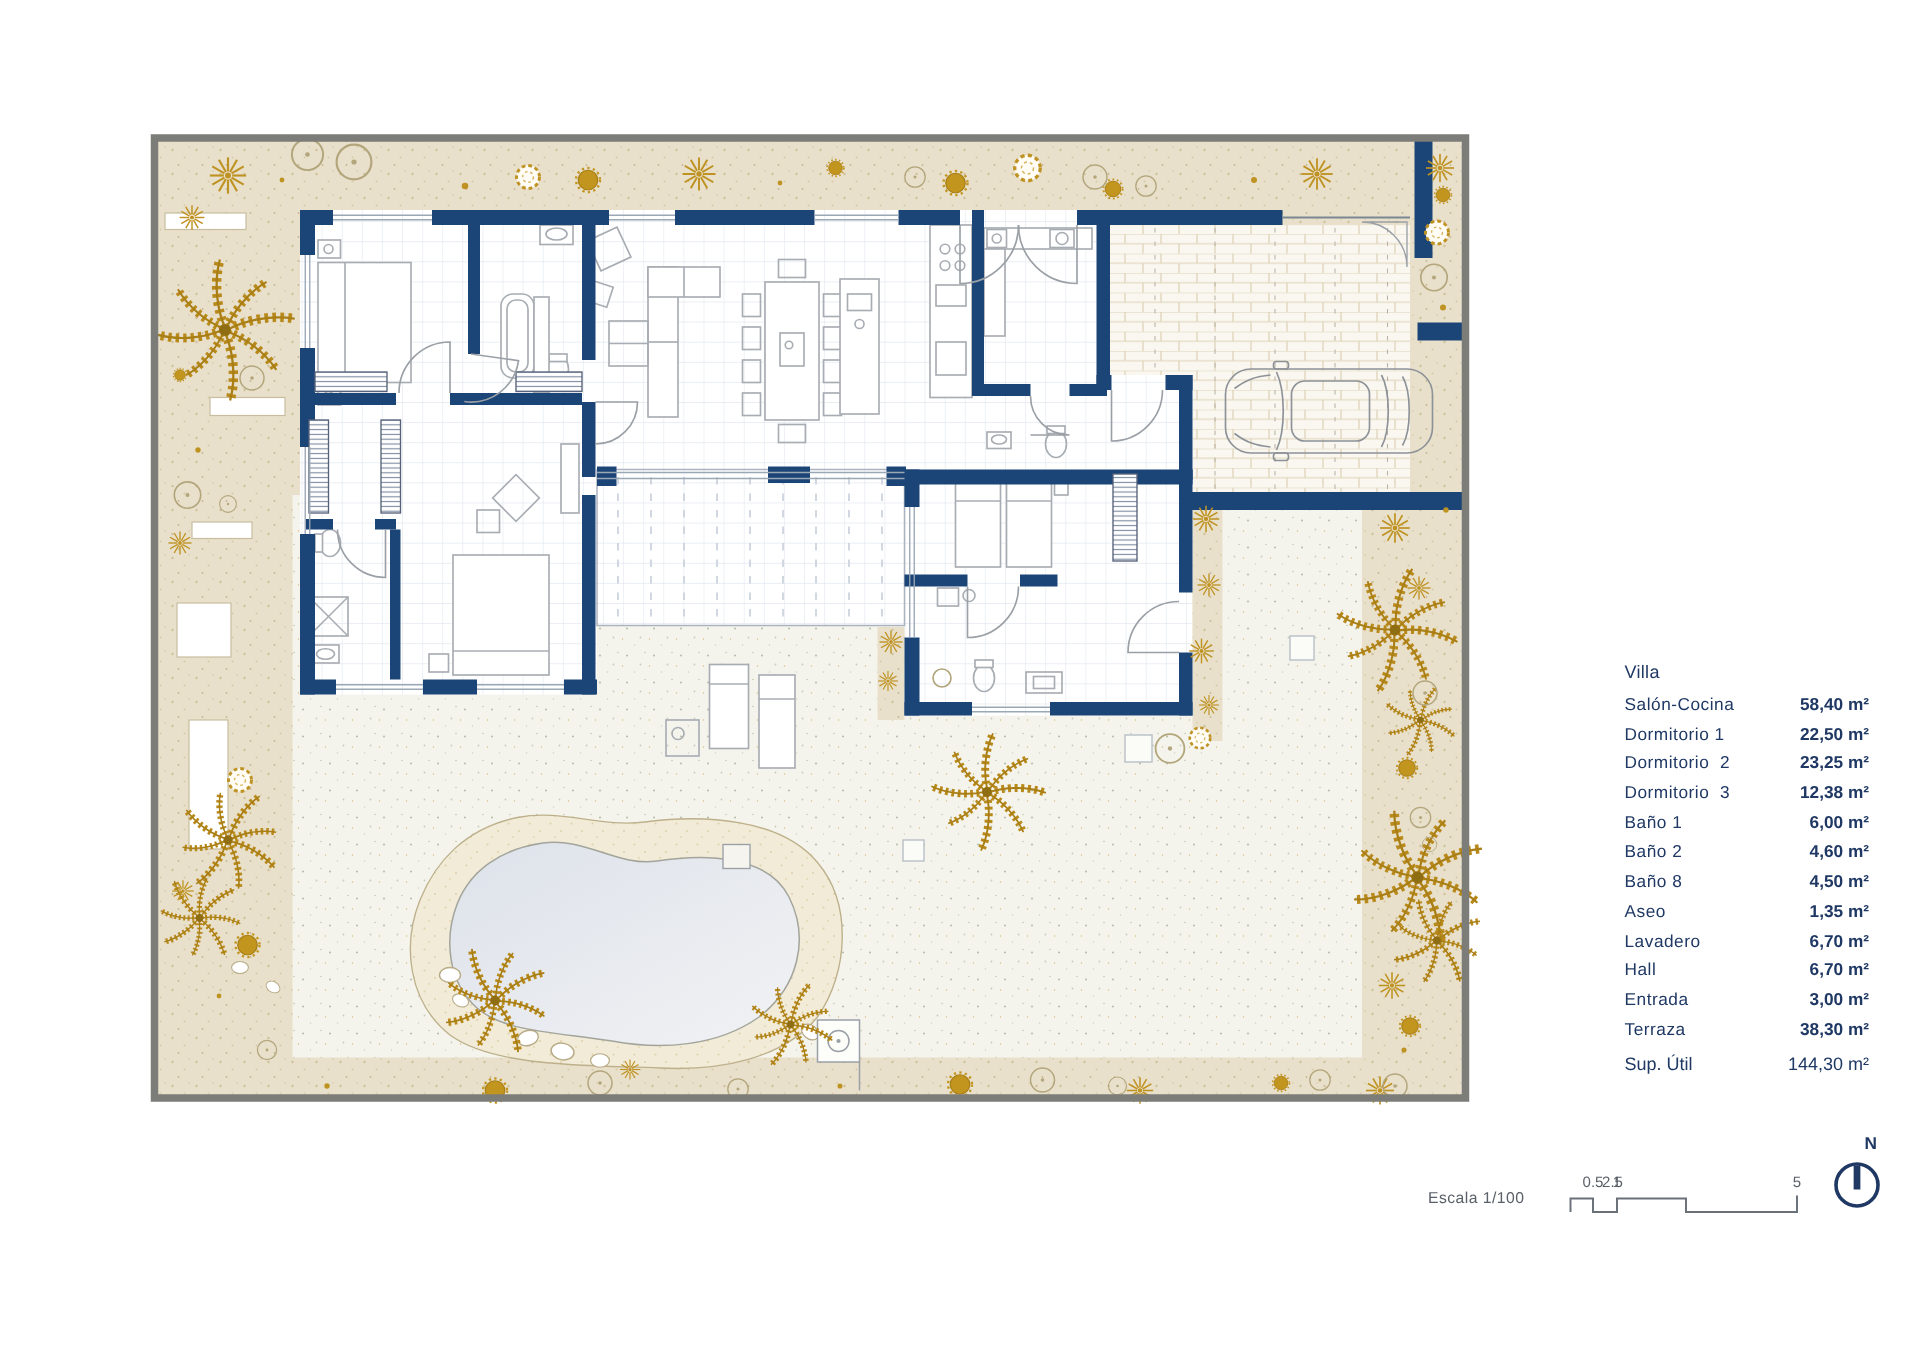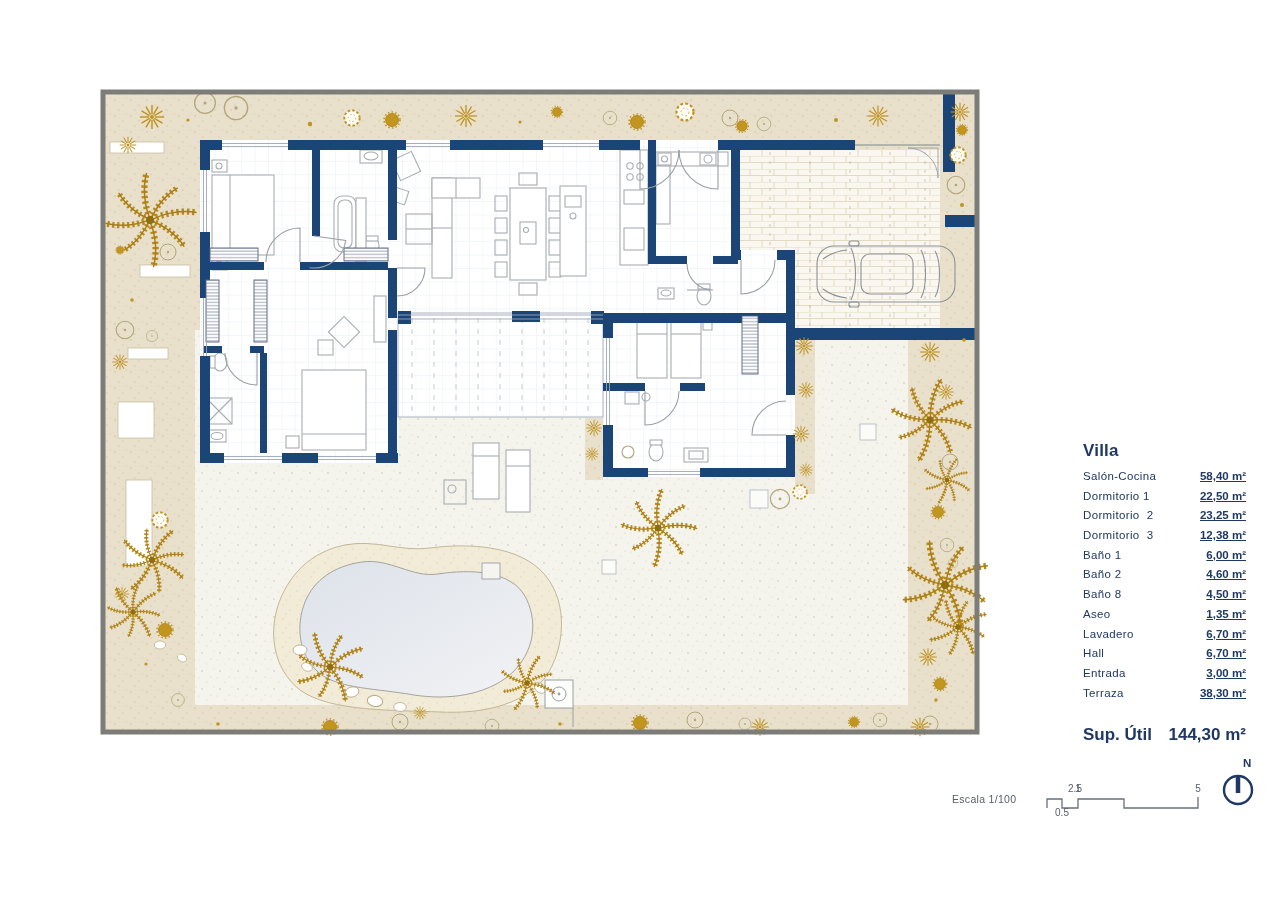--- a/index.html
+++ b/index.html
@@ -1,29 +1,29 @@
 <!DOCTYPE html>
 <html><head>
 <meta charset="utf-8">
 <style>
   html,body{margin:0;padding:0;background:#ffffff;}
   .page{position:relative;width:1280px;height:905px;background:#ffffff;overflow:hidden;
         font-family:"Liberation Sans",sans-serif;}
   .plan-svg{position:absolute;left:0;top:0;}
   
   .legend{position:absolute;left:1083px;top:441px;width:163px;color:#1f3864;}
-  .legend-title{font-size:17px;font-weight:bold;margin-bottom:9px;letter-spacing:.2px;}
+  .legend-title{font-size:12px;font-weight:normal;margin-bottom:9px;letter-spacing:.2px;}
   .legend-row{display:flex;justify-content:space-between;align-items:baseline;height:19.7px;font-size:11.5px;text-align:center;}
   .legend-row .rn{letter-spacing:.35px;white-space:pre;}
-  .legend-row .rv{font-weight:bold;text-decoration:underline;}
-  .legend-total{display:flex;justify-content:space-between;align-items:baseline;margin-top:19px;font-size:17px;font-weight:bold;}
+  .legend-row .rv{font-weight:bold;}
+  .legend-total{display:flex;justify-content:space-between;align-items:baseline;margin-top:2px;font-size:12px;font-weight:normal;}
   
   .scale-label{position:absolute;left:952px;top:793px;font-size:10.5px;color:#5a6068;letter-spacing:.3px;}
   .tick{position:absolute;top:783px;font-size:10px;color:#5a6068;transform:translateX(-50%);}
-  .t0{left:1062px;margin-top:24px;} .t1{left:1078px;} .t2{left:1075px;} .t3{left:1198px;}
+  .t0{left:1062px;} .t1{left:1078px;} .t2{left:1075px;} .t3{left:1198px;}
   .north-label{position:absolute;left:1243px;top:757px;font-size:11.5px;font-weight:bold;color:#1f3864;}
 </style>
 </head>
 <body>
 
 <div class="page">
 
 <svg class="plan-svg" width="1280" height="905" viewBox="0 0 1280 905">
 <defs>
   <pattern id="gravel" width="16" height="16" patternUnits="userSpaceOnUse">

